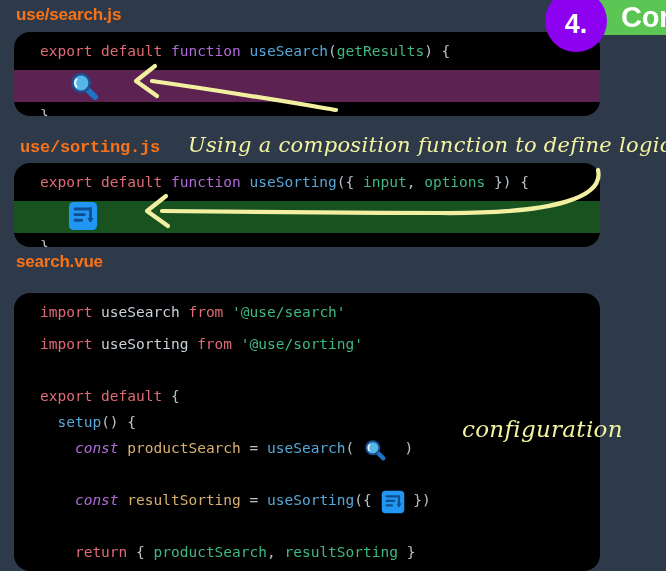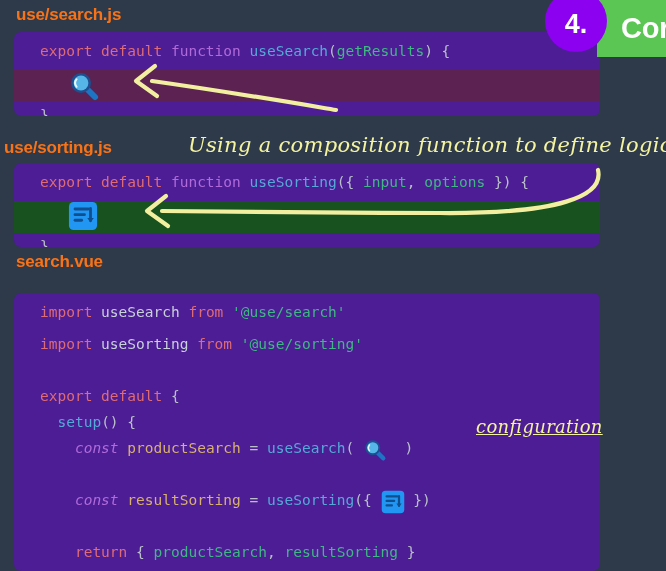--- a/index.html
+++ b/index.html
@@ -22,22 +22,22 @@
     font-weight: bold;
     font-size: 17px;
     letter-spacing: -0.2px;
     position: absolute;
     z-index: 5;
   }
 
   
   .code-card {
     position: absolute;
-    background: #4c1d95;
-    border-radius: 7px;
+    background: #000000;
+    border-radius: 16px;
     overflow: hidden;
     font-family: "DejaVu Sans Mono", monospace;
     font-size: 14.5px;
     line-height: 26px;
     white-space: pre;
     z-index: 2;
   }
   .code-line {
     padding-left: 26px;
     height: 26px;
@@ -85,21 +85,21 @@
     width: 666px; height: 571px;
     pointer-events: none;
     z-index: 9;
   }
 
   
   .banner {
     position: absolute;
     top: 0;
     left: 597px;
-    height: 57px;
+    height: 35px;
     background: #5cc655;
     z-index: 10;
     display: flex;
     align-items: center;
   }
   .banner-text {
     color: #ffffff;
     font-family: "Liberation Sans", sans-serif;
     font-weight: bold;
     font-size: 29px;
@@ -133,21 +133,21 @@
 
 <div class="file-label" style="left:16px; top:5px;">use/search.js</div>
 
 <div class="code-card" id="card-0" style="left:14px; top:32px; width:586px; height:84px;"><div class="code-line pad-top"><span class="t-kw">export default </span><span class="t-fn">function </span><span class="t-name">useSearch</span><span class="t-punc">(</span><span class="t-param">getResults</span><span class="t-punc">) {</span></div><div class="code-line hl-purple" style="height: 32px;"><span class="icon-chip" style="margin-left: 28px;"><svg width="32" height="32" viewBox="0 0 32 32" style="vertical-align: middle;">
           <line x1="18" y1="18" x2="27" y2="27" stroke="#1b74c4" stroke-width="6" stroke-linecap="round"></line>
           <circle cx="13" cy="13" r="10" fill="#1d4f91"></circle>
           <circle cx="13" cy="13" r="7.4" fill="#56b6e8"></circle>
           <path d="M 8.6 9.2 a 6 6 0 0 0 0 7.6" stroke="#eaf6ff" stroke-width="2" fill="none" stroke-linecap="round"></path>
         </svg></span></div><div class="code-line"><span class="t-punc">}</span></div></div>
 
-<div class="file-label" style="left:4px; top:138px;">use/sorting.js</div>
+<div class="file-label" style="left:20px; top:138px;font-family:Liberation Mono, monospace;">use/sorting.js</div>
 
 <div class="handwriting" style="left:188px; top:133px; font-size:21px;">Using a composition function to define logic</div>
 
 <div class="code-card" id="card-1" style="left:14px; top:163px; width:586px; height:84px;"><div class="code-line pad-top"><span class="t-kw">export default </span><span class="t-fn">function </span><span class="t-name">useSorting</span><span class="t-punc">({ </span><span class="t-param">input</span><span class="t-punc">, </span><span class="t-param">options</span><span class="t-punc"> }) {</span></div><div class="code-line hl-green" style="height: 32px;"><span class="icon-chip" style="margin-left: 28px;"><svg width="30" height="30" viewBox="0 0 32 32" style="vertical-align: middle;">
           <rect x="1" y="1" width="30" height="30" rx="5" fill="#2196f3"></rect>
           <rect x="6" y="7" width="17" height="3" rx="1.4" fill="#0f4f8f"></rect>
           <rect x="6" y="13" width="13" height="3" rx="1.4" fill="#0f4f8f"></rect>
           <rect x="6" y="19" width="10" height="3" rx="1.4" fill="#0f4f8f"></rect>
           <path d="M 24 8 L 24 21" stroke="#0f4f8f" stroke-width="3" stroke-linecap="round"></path>
           <path d="M 20.5 18 L 24 23 L 27.5 18 Z" fill="#0f4f8f"></path>
@@ -162,21 +162,21 @@
           <path d="M 8.6 9.2 a 6 6 0 0 0 0 7.6" stroke="#eaf6ff" stroke-width="2" fill="none" stroke-linecap="round"></path>
         </svg></span><span class="t-punc">  )</span></div><div class="code-line"></div><div class="code-line"><span class="t-punc">    </span><span class="t-const">const </span><span class="t-var">resultSorting </span><span class="t-punc">= </span><span class="t-name">useSorting</span><span class="t-punc">({ </span><span class="icon-chip"><svg width="24" height="24" viewBox="0 0 32 32" style="vertical-align: middle;">
           <rect x="1" y="1" width="30" height="30" rx="5" fill="#2196f3"></rect>
           <rect x="6" y="7" width="17" height="3" rx="1.4" fill="#0f4f8f"></rect>
           <rect x="6" y="13" width="13" height="3" rx="1.4" fill="#0f4f8f"></rect>
           <rect x="6" y="19" width="10" height="3" rx="1.4" fill="#0f4f8f"></rect>
           <path d="M 24 8 L 24 21" stroke="#0f4f8f" stroke-width="3" stroke-linecap="round"></path>
           <path d="M 20.5 18 L 24 23 L 27.5 18 Z" fill="#0f4f8f"></path>
         </svg></span><span class="t-punc"> })</span></div><div class="code-line"></div><div class="code-line"><span class="t-punc">    </span><span class="t-kw">return </span><span class="t-punc">{ </span><span class="t-param">productSearch</span><span class="t-punc">, </span><span class="t-param">resultSorting</span><span class="t-punc"> }</span></div><div class="code-line"><span class="t-punc">  }</span></div></div>
 
-<div class="handwriting" style="left:476px; top:416px; font-size:18px;text-decoration:underline;">configuration</div>
+<div class="handwriting" style="left:462px; top:416px; font-size:23px;">configuration</div>
 
 <svg class="arrow-layer" viewBox="0 0 666 571">
 
   <path d="M 336 110 C 300 104, 230 92, 152 81" stroke="#f2efa0" stroke-width="4.2" fill="none" stroke-linecap="round"></path>
   <path d="M 155 66 L 136 81 L 157 96" stroke="#f2efa0" stroke-width="4.2" fill="none" stroke-linecap="round" stroke-linejoin="round"></path>
 
   <path d="M 598 170 C 604 196, 560 214, 440 213 C 340 213, 230 212, 162 211" stroke="#f2efa0" stroke-width="4.2" fill="none" stroke-linecap="round"></path>
   <path d="M 166 196 L 147 211 L 168 226" stroke="#f2efa0" stroke-width="4.2" fill="none" stroke-linecap="round" stroke-linejoin="round"></path>
 </svg>
 

